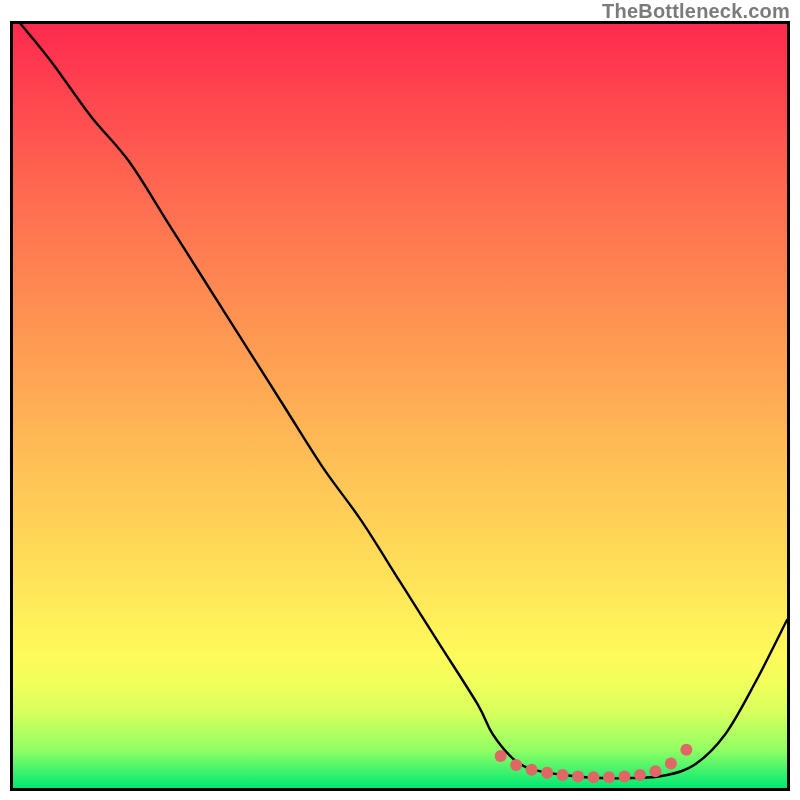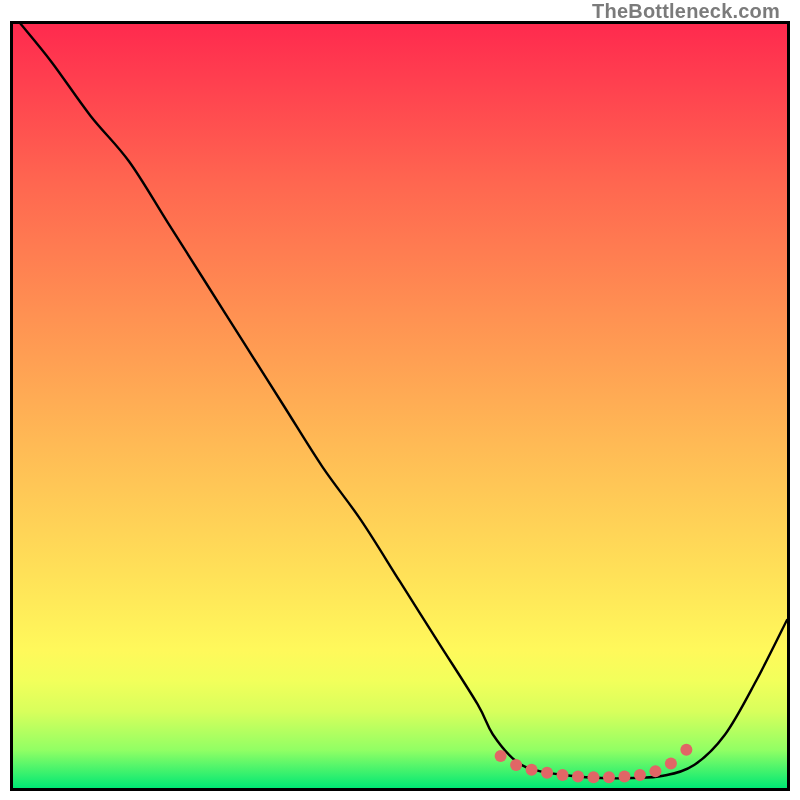--- a/index.html
+++ b/index.html
@@ -52,21 +52,21 @@
   .curve {
     position: absolute;
     left: 0;
     top: 0;
     width: 774px;
     height: 764px;
     pointer-events: none;
   }
   .watermark {
     position: absolute;
-    right: 20px;
+    right: 10px;
     top: 0px;
     font-family: Arial, Helvetica, sans-serif;
     font-size: 20px;
     font-weight: bold;
     color: #7b7b7b;
     letter-spacing: 0.2px;
   }
 </style>
 </head>
 <body>

